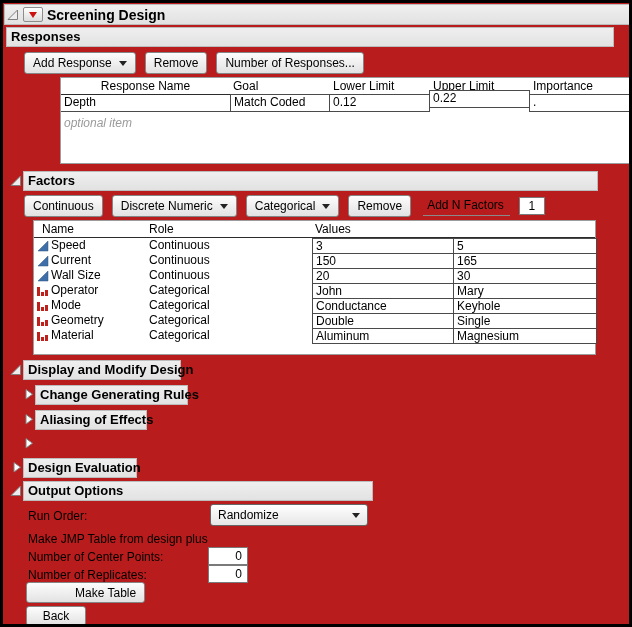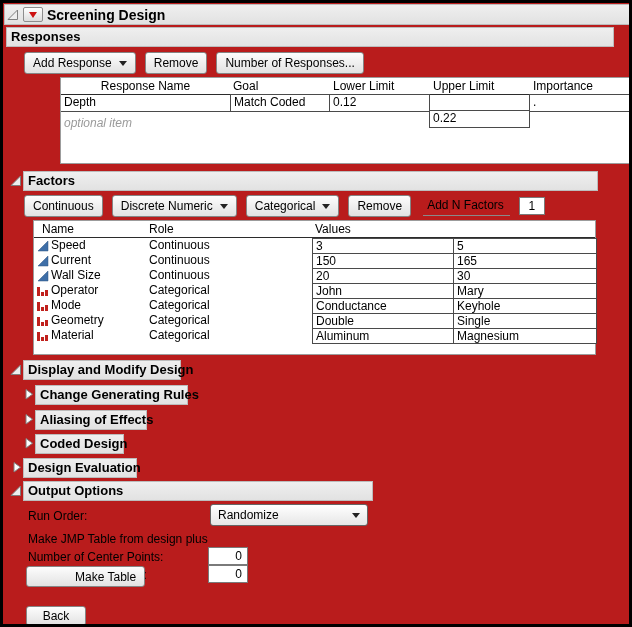--- a/index.html
+++ b/index.html
@@ -90,21 +90,21 @@
     <div class="th" style="left:172px;">Goal</div>
     <div class="th" style="left:272px;">Lower Limit</div>
     <div class="th" style="left:372px;">Upper Limit</div>
     <div class="th" style="left:472px;">Importance</div>
     <div class="hline" style="top:16px;"></div>
 
     <div>
       <div class="celltext" style="left:3px;top:17px;">Depth</div>
       <div class="cellbox" style="left:169px;top:16px;width:100px;height:18px;">Match Coded</div>
       <div class="cellbox" style="left:268px;top:16px;width:101px;height:18px;">0.12</div>
-      <div class="cellbox" style="left:368px;top:32px;width:101px;height:18px;">0.22</div>
+      <div class="cellbox" style="left:368px;top:12px;width:101px;height:18px;">0.22</div>
       <div class="cellbox" style="left:468px;top:16px;width:101px;height:18px;">.</div>
       <div style="position:absolute;left:0;top:33px;width:169px;height:1px;background:#4a4a4a;"></div>
     </div>
 
     <div class="optional" style="left:3px;top:38px;">optional item</div>
   </div>
 
   <svg class="disc" style="left:7px;top:172px;" width="12" height="12">
     <polygon points="10.5,1 10.5,10.5 1,10.5" fill="#ededed" stroke="#7f7f7f"></polygon>
   </svg>
@@ -221,21 +221,20 @@
   <div class="bar" style="left:32px;top:382px;width:153px;">Change Generating Rules</div>
 
   <svg class="disc" style="left:21px;top:410px;" width="11" height="13">
     <polygon points="2,1.5 2,11 8.5,6.2" fill="#fdfdfd" stroke="#7f7f7f"></polygon>
     </svg>
   <div class="bar" style="left:32px;top:407px;width:112px;">Aliasing of Effects</div>
 
   <svg class="disc" style="left:21px;top:434px;" width="11" height="13">
     <polygon points="2,1.5 2,11 8.5,6.2" fill="#fdfdfd" stroke="#7f7f7f"></polygon>
     </svg>
-  <div class="bar" style="left:32px;top:431px;width:89px;">Coded Design</div>
 
   <svg class="disc" style="left:9px;top:458px;" width="11" height="13">
     <polygon points="2,1.5 2,11 8.5,6.2" fill="#fdfdfd" stroke="#7f7f7f"></polygon>
     </svg>
   <div class="bar" style="left:20px;top:455px;width:114px;">Design Evaluation</div>
 
   <svg class="disc" style="left:7px;top:482px;" width="12" height="12">
     <polygon points="10.5,1 10.5,10.5 1,10.5" fill="#ededed" stroke="#7f7f7f"></polygon>
     </svg>
   <div class="bar" style="left:20px;top:478px;width:350px;">Output Options</div>
@@ -247,16 +246,16 @@
   </div>
 
   <div class="lbl" style="left:25px;top:529px;">Make JMP Table from design plus</div>
 
   <div class="lbl" style="left:25px;top:547px;">Number of Center Points:</div>
   <div class="nfield" style="left:205px;top:544px;width:40px;height:18px;">0</div>
 
   <div class="lbl" style="left:25px;top:565px;">Number of Replicates:</div>
   <div class="nfield" style="left:205px;top:562px;width:40px;height:18px;">0</div>
 
-  <button class="btn" style="position:absolute;left:23px;top:563px;height:21px;padding-left:48px;">Make Table</button>
+  <button class="btn" style="position:absolute;left:23px;top:579px;height:21px;padding-left:48px;">Make Table</button>
   <button class="btn" style="position:absolute;left:23px;top:603px;height:20px;width:60px;justify-content:center;">Back</button>
 
 </div>
 
 </body></html>

